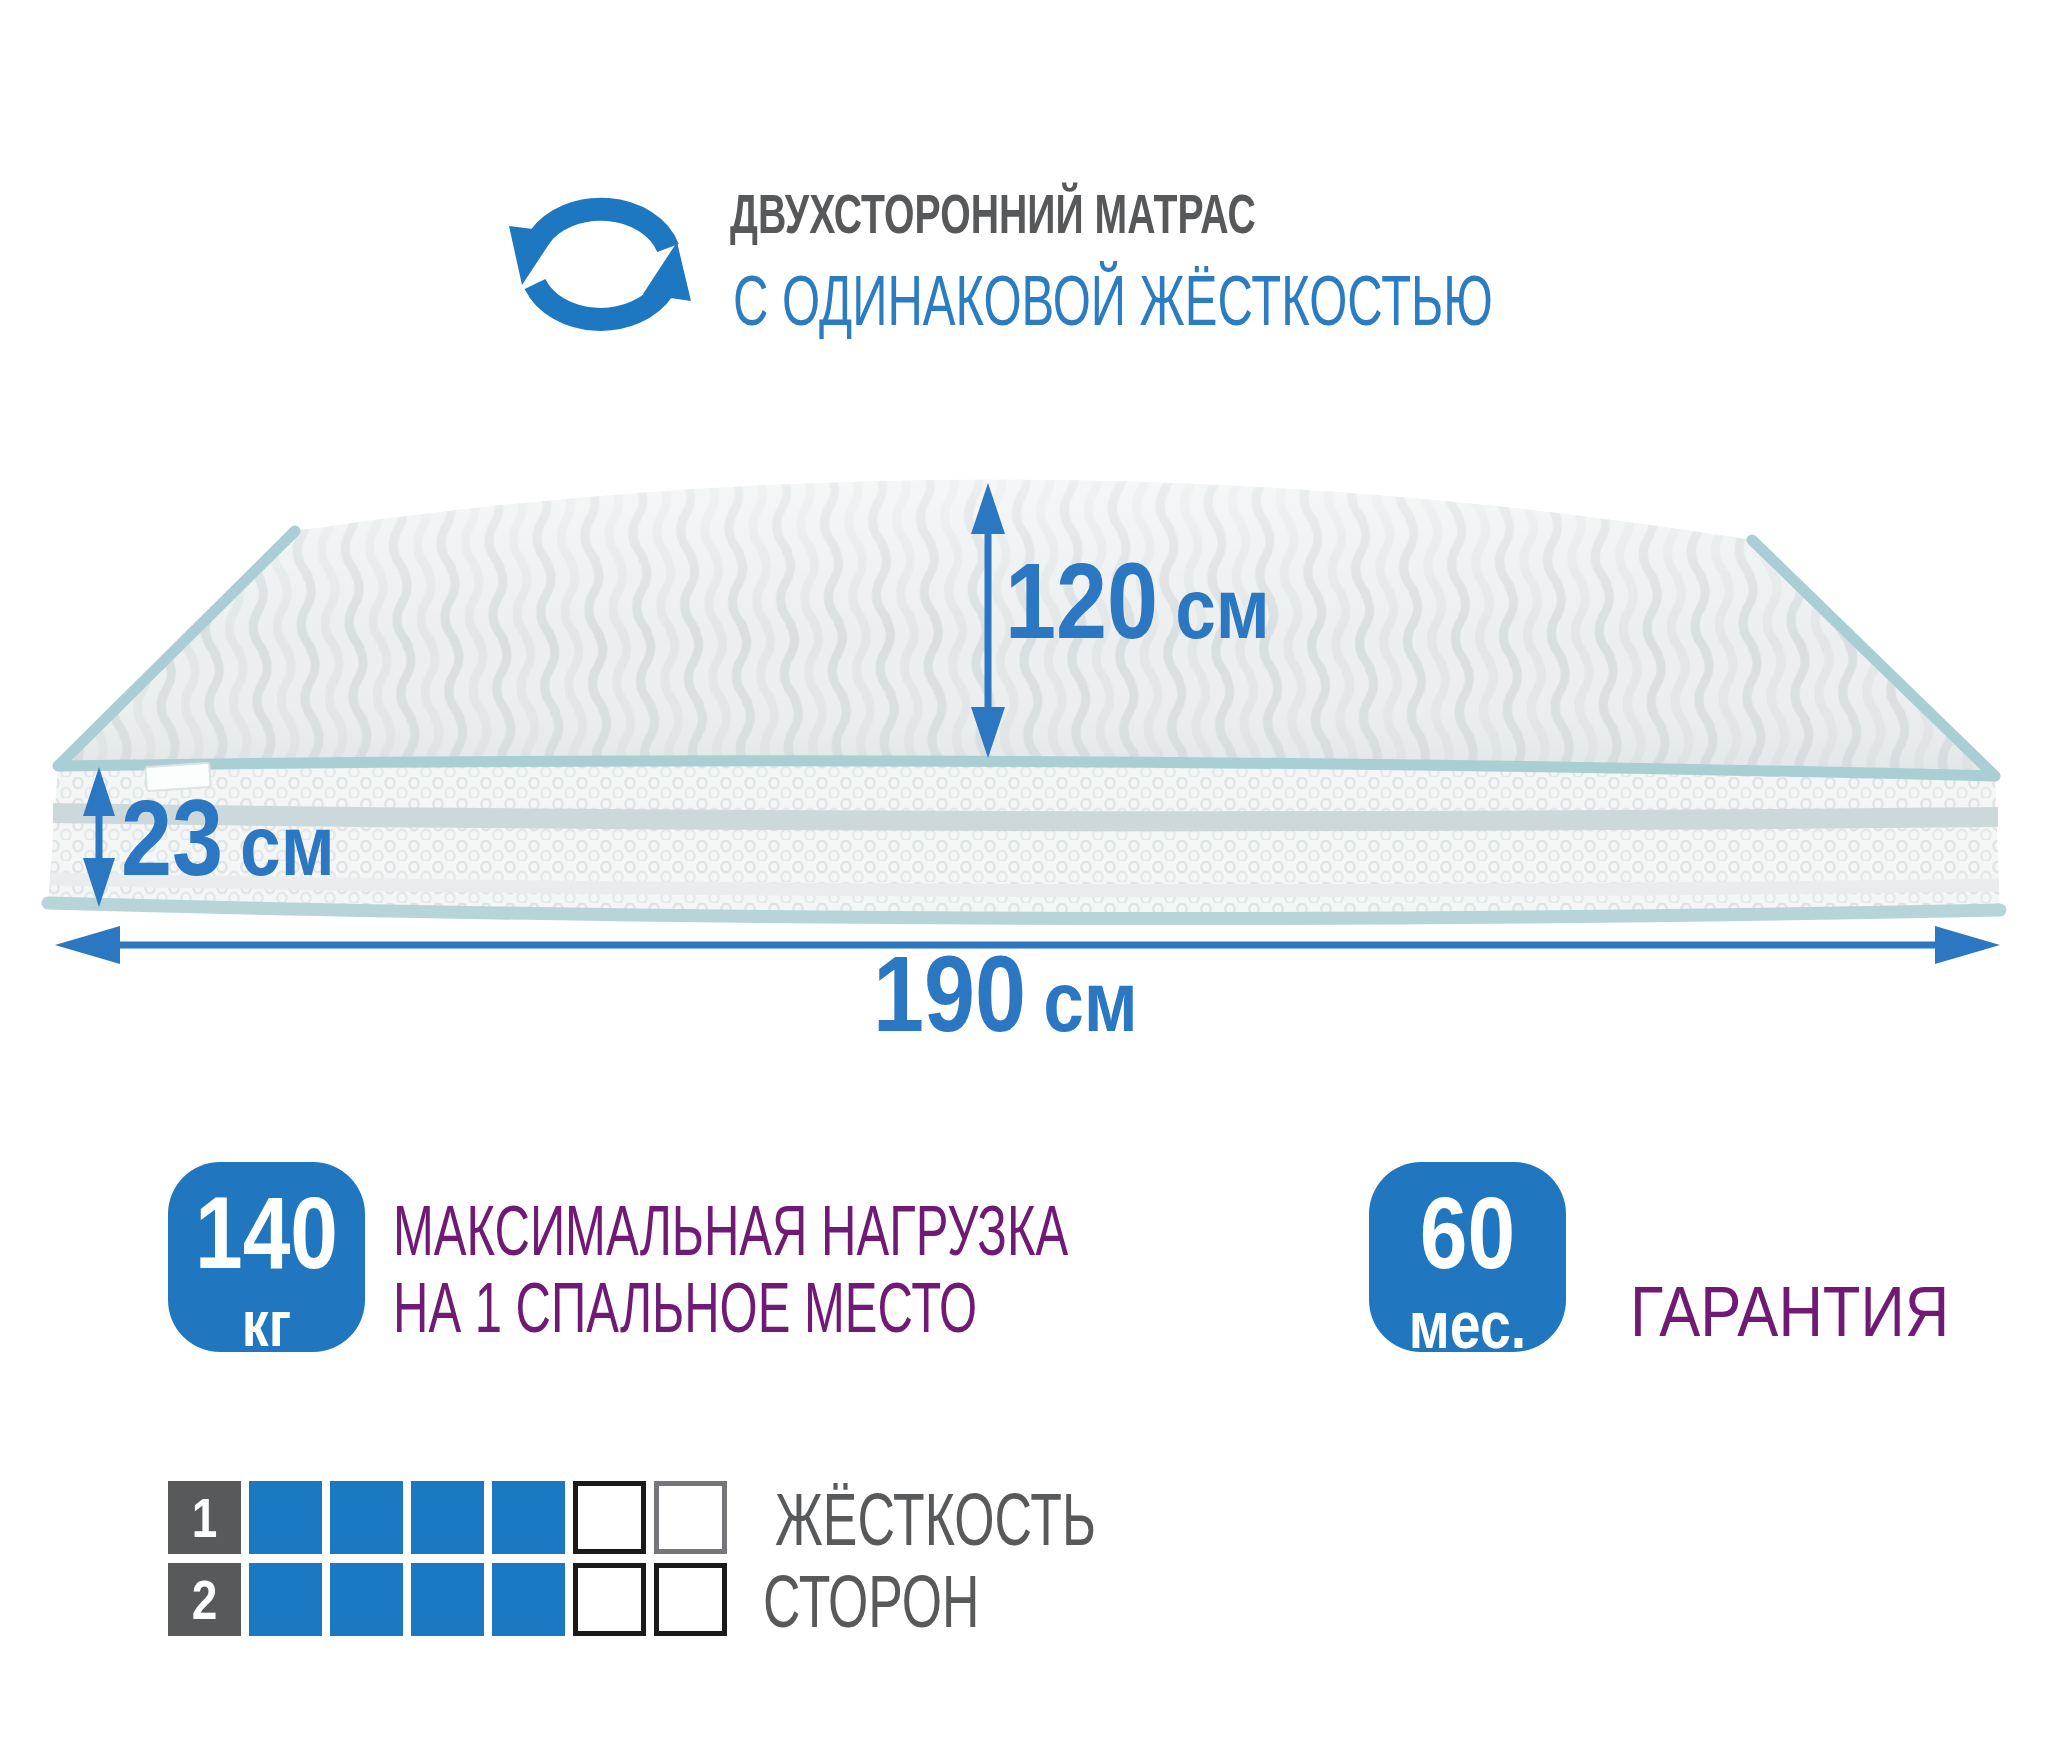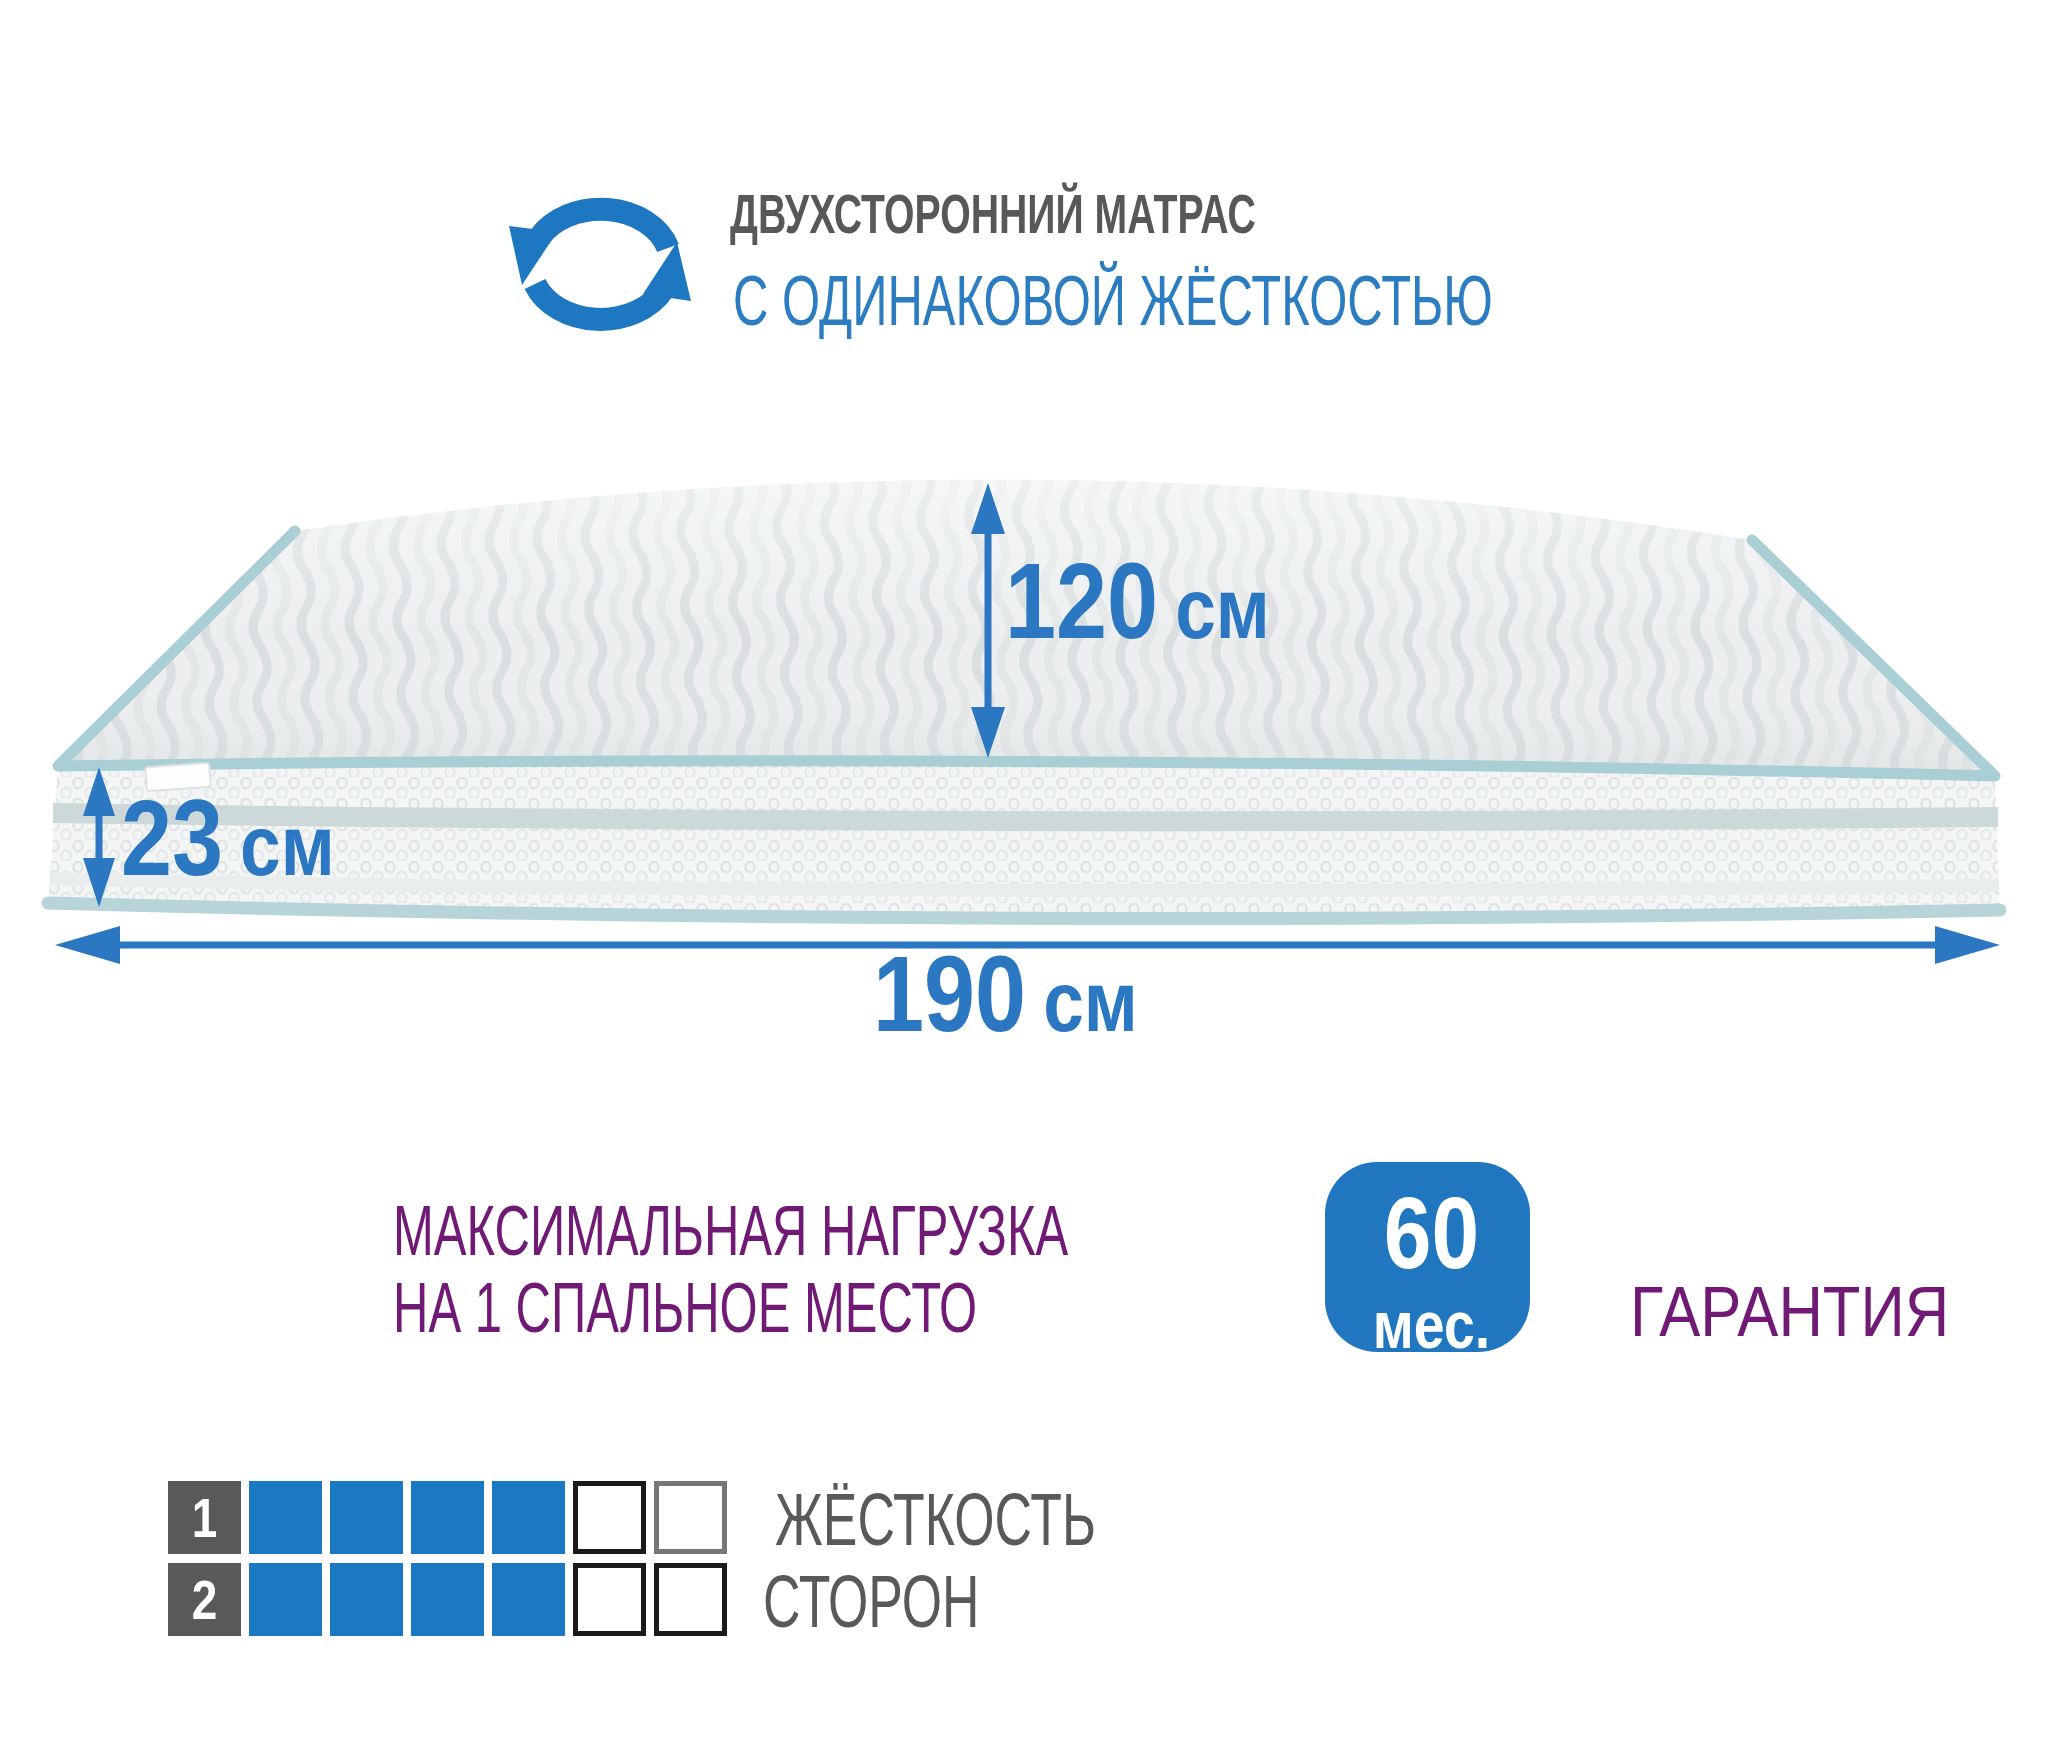--- a/index.html
+++ b/index.html
@@ -22,21 +22,21 @@
   .dim .unit{font-size:86px;line-height:1;margin-left:20px;}
   .dim-depth{left:1005px;top:547px;}
   .dim-height{left:121px;top:784px;}
   .dim-length{left:873px;top:940px;}
 
   
   .badge{width:197px;height:190px;border-radius:52px;background:#2177bf;color:#ffffff;text-align:center;}
   .badge .bval{display:block;font-size:102px;font-weight:bold;line-height:1;margin-top:20px;transform:scaleX(0.84);}
   .badge .bunit{display:block;font-size:64px;font-weight:bold;line-height:1;margin-top:8px;transform:scaleX(0.84);}
   .badge-load{left:168px;top:1162px;}
-  .badge-warranty{left:1325px;top:1162px;padding-left:8px;}
+  .badge-warranty{left:1369px;top:1162px;}
   .feature-text{color:#701a75;font-size:70px;line-height:77px;text-decoration:underline;}
   .load-text{left:393px;top:1193px;}
   .warranty-text{left:1630px;top:1226px;margin-top:48px;}
 
   
   .firmness{left:168px;top:1481px;}
   .firm-row{display:flex;gap:8px;margin-bottom:9px;}
   .firm-num{width:73px;height:73px;background:#58595b;color:#ffffff;display:flex;align-items:center;justify-content:center;}
   .firm-num span{font-size:56px;font-weight:bold;transform:scaleX(0.82);}
   .firm-sq{width:73px;height:73px;box-sizing:border-box;}
@@ -121,20 +121,24 @@
   <div class="abs dim dim-depth">
     <span class="cond85"><span class="val">120</span><span class="unit">см</span></span>
   </div>
   <div class="abs dim dim-height">
     <span class="cond85"><span class="val">23</span><span class="unit">см</span></span>
   </div>
   <div class="abs dim dim-length">
     <span class="cond85"><span class="val">190</span><span class="unit">см</span></span>
   </div>
 
+  <div class="abs badge badge-load">
+    <span class="bval">140</span>
+    <span class="bunit">кг</span>
+  </div>
   <div class="abs feature-text load-text">
     <div><span class="cond">МАКСИМАЛЬНАЯ НАГРУЗКА</span></div>
     <div><span class="cond">НА 1 СПАЛЬНОЕ МЕСТО</span></div>
   </div>
 
   <div class="abs badge badge-warranty">
     <span class="bval">60</span>
     <span class="bunit" style="font-size:66px;">мес.</span>
   </div>
   <div class="abs feature-text warranty-text">

